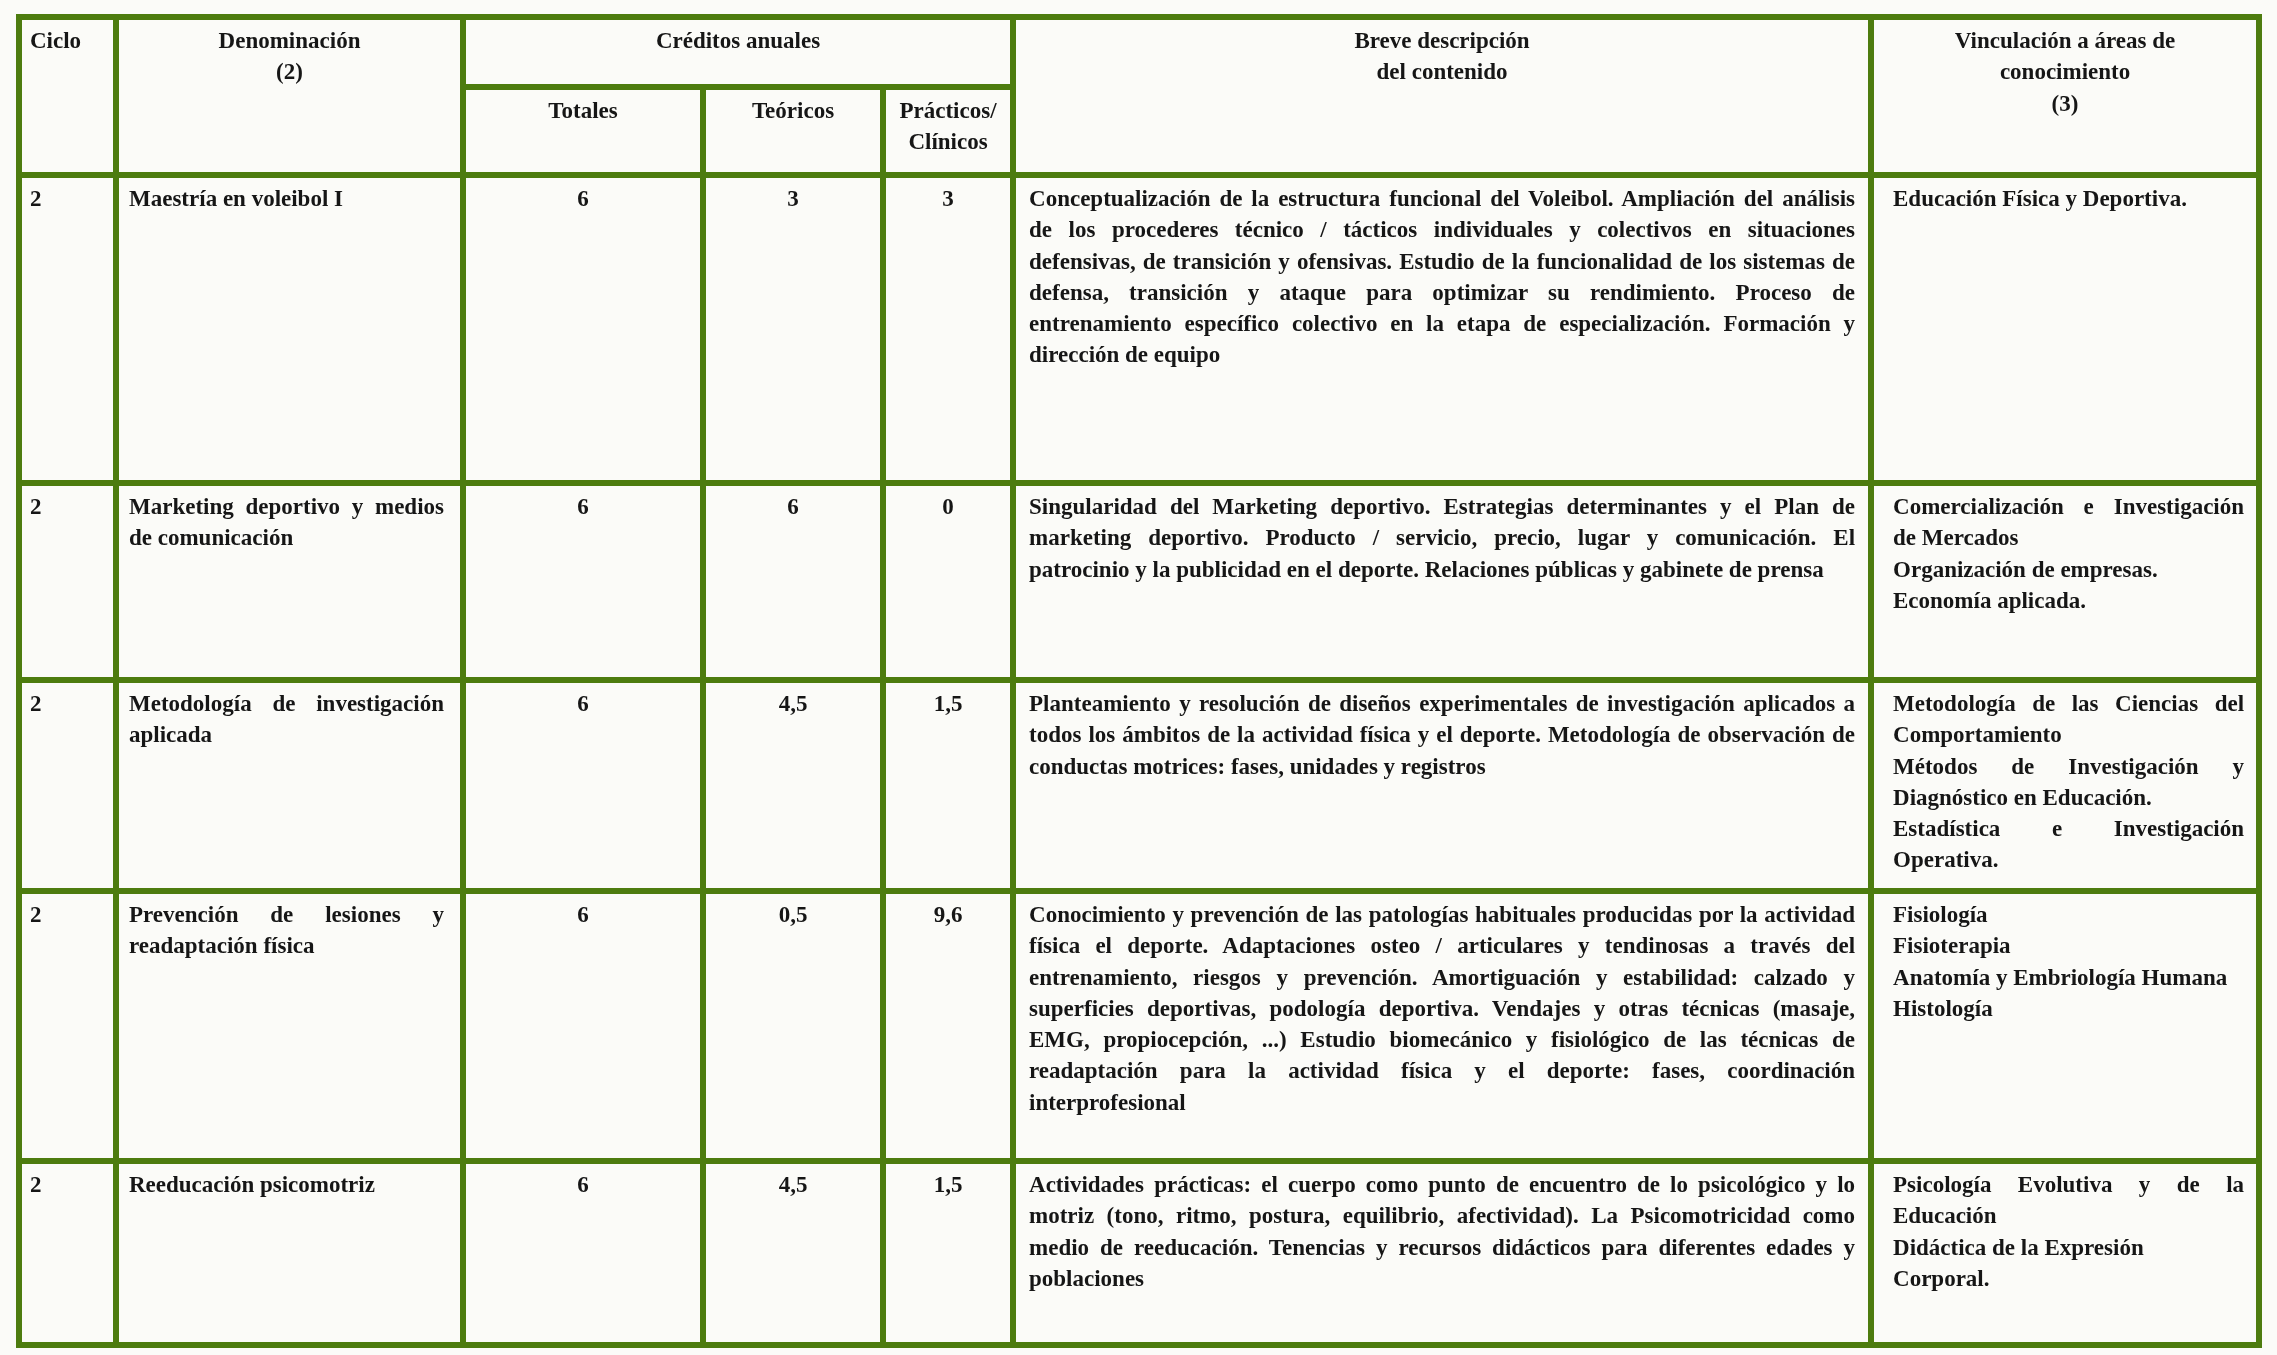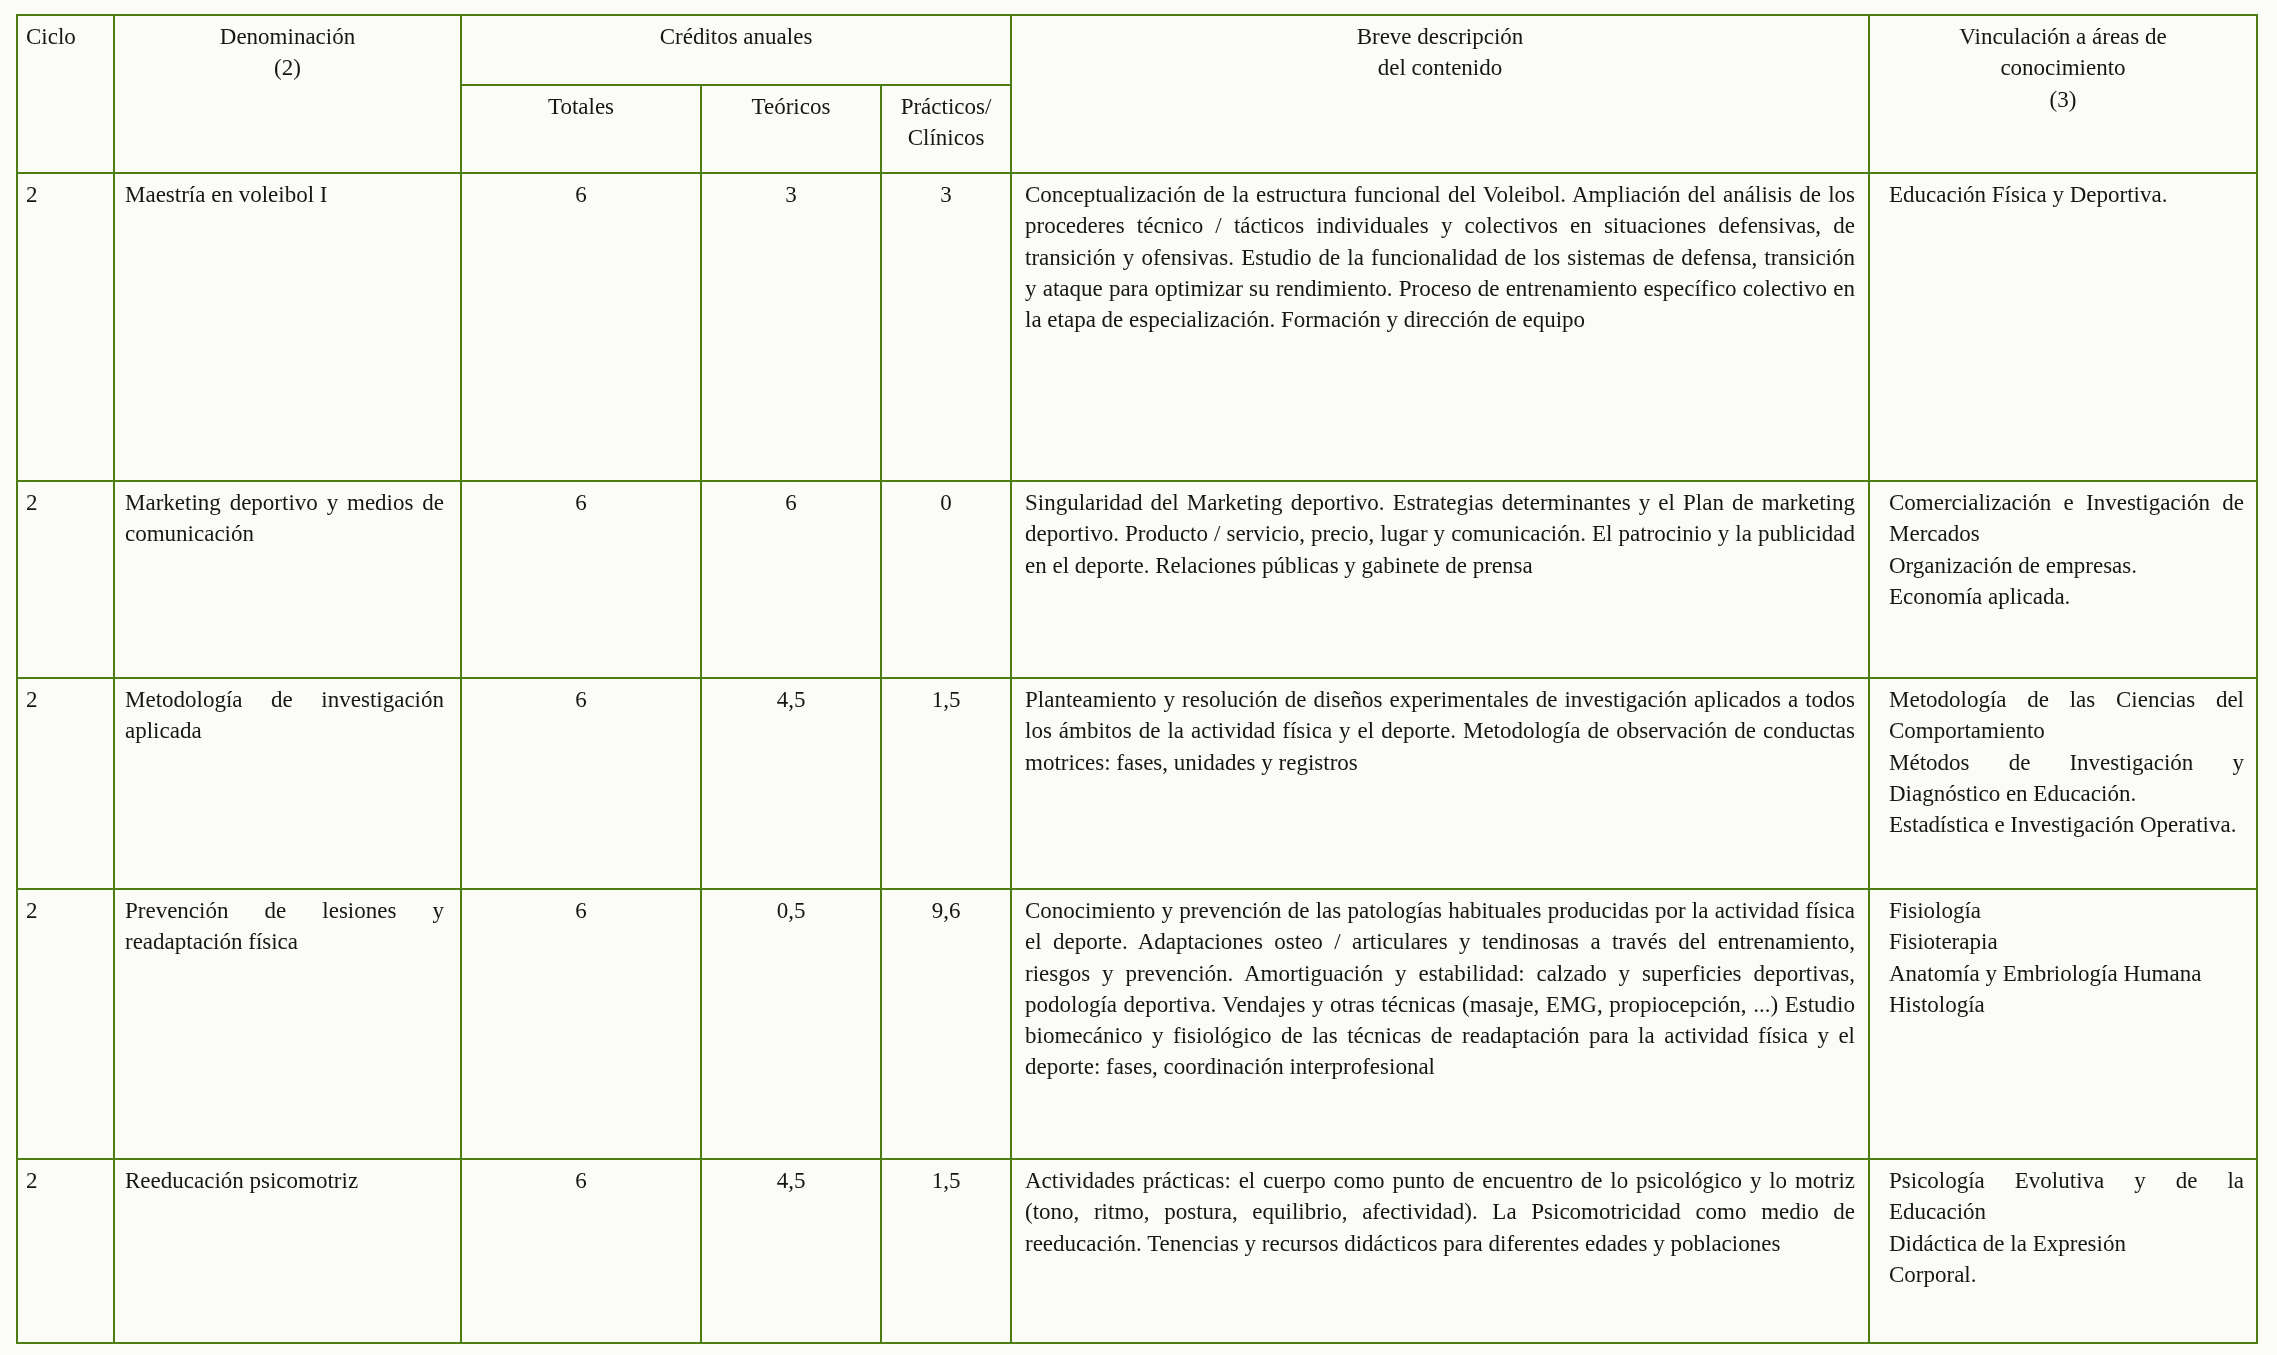--- a/index.html
+++ b/index.html
@@ -22,24 +22,24 @@
     left: 16px;
     top: 14px;
     width: 2240px;
     border-collapse: collapse;
     table-layout: fixed;
     font-size: 23px;
     line-height: 1.36;
     color: #161616;
   }
   th, td {
-    border: 2px solid #4d7c0f;
+    border: 6px solid #4d7c0f;
     vertical-align: top;
     padding: 5px 10px 8px;
-    font-weight: normal;
+    font-weight: bold;
   }
   thead th { text-align: center; }
   th.th-ciclo { text-align: left; padding-left: 8px; }
   .pre { white-space: pre-line; margin-left: 40px; }
   tr.hr1 { height: 70px; }
   tr.hr2 { height: 88px; }
   tr.r0 { height: 308px; }
   tr.r1 { height: 197px; }
   tr.r2 { height: 211px; }
   tr.r3 { height: 270px; }

